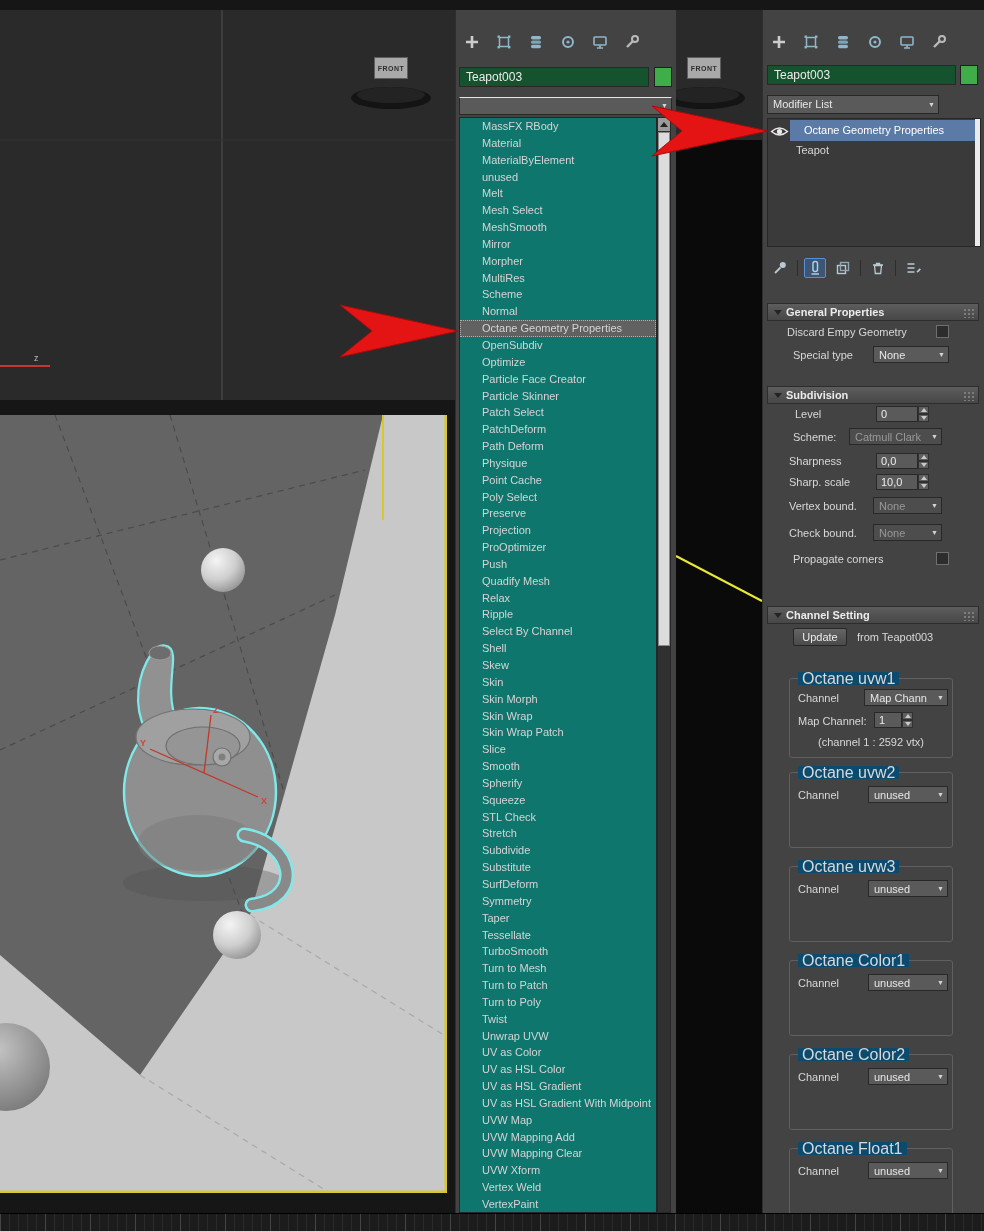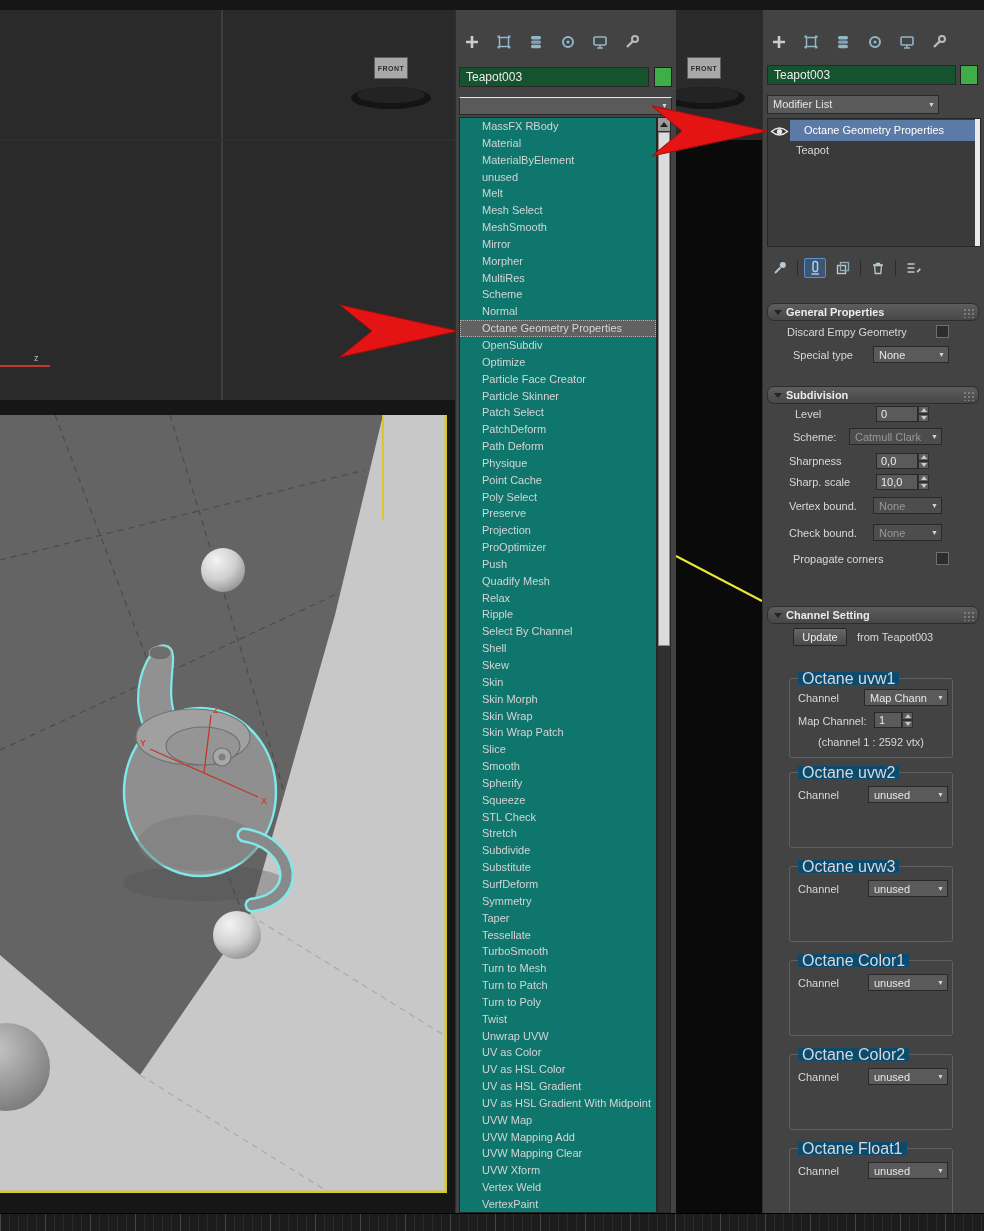--- a/index.html
+++ b/index.html
@@ -47,21 +47,21 @@
   .stack-white{position:absolute;right:0;top:0;width:5px;height:100%;background:#ebebeb}
   .eyecell{position:absolute;left:2px;top:5px;width:19px;height:13px}
 
   .stackbar{position:absolute;top:244px;left:6px;height:28px;display:flex;align-items:center;gap:6px}
   .sbicon{width:22px;height:20px;display:flex;align-items:center;justify-content:center}
   .sbicon.active{border:1px solid #5a8fd6;background:#3c5673;border-radius:2px}
   .sep{width:1px;height:16px;background:#2c2c2c}
 
   
   .rollout-h{position:absolute;left:4px;width:212px;height:18px;background:linear-gradient(#5d5d5d,#474747);border:1px solid #2d2d2d;
-    border-radius:7px;color:#ebebeb;font-size:11px;font-weight:bold;line-height:16px;padding-left:18px;white-space:nowrap}
+    border-radius:0;color:#ebebeb;font-size:11px;font-weight:bold;line-height:16px;padding-left:18px;white-space:nowrap}
   .rollout-h .tri{position:absolute;left:6px;top:6px;width:0;height:0;border-left:4px solid transparent;border-right:4px solid transparent;border-top:5px solid #242424}
   .rollout-h .grip{position:absolute;right:3px;top:4px;width:12px;height:10px;
     background-image:radial-gradient(#7d7d7d 1px,transparent 1.3px);background-size:4px 4px}
   .lbl{position:absolute;font-size:11px;color:#d8d8d8;white-space:nowrap}
   .checkbox{position:absolute;width:13px;height:13px;background:#2d2d2d;border:1px solid #6f6f6f}
   .spinner{position:absolute;height:16px;background:#5a5a5a;border:1px solid #282828;color:#ececec;font-size:11px;line-height:14px;padding-left:4px}
   .spinbtns{position:absolute;width:11px;height:16px;display:flex;flex-direction:column}
   .spinbtns div{flex:1;background:#5f5f5f;border:1px solid #303030;display:flex;align-items:center;justify-content:center}
   .spinbtns div::after{content:"";width:0;height:0;border-left:3px solid transparent;border-right:3px solid transparent}
   .spinbtns .up::after{border-bottom:4px solid #c9c9c9}

